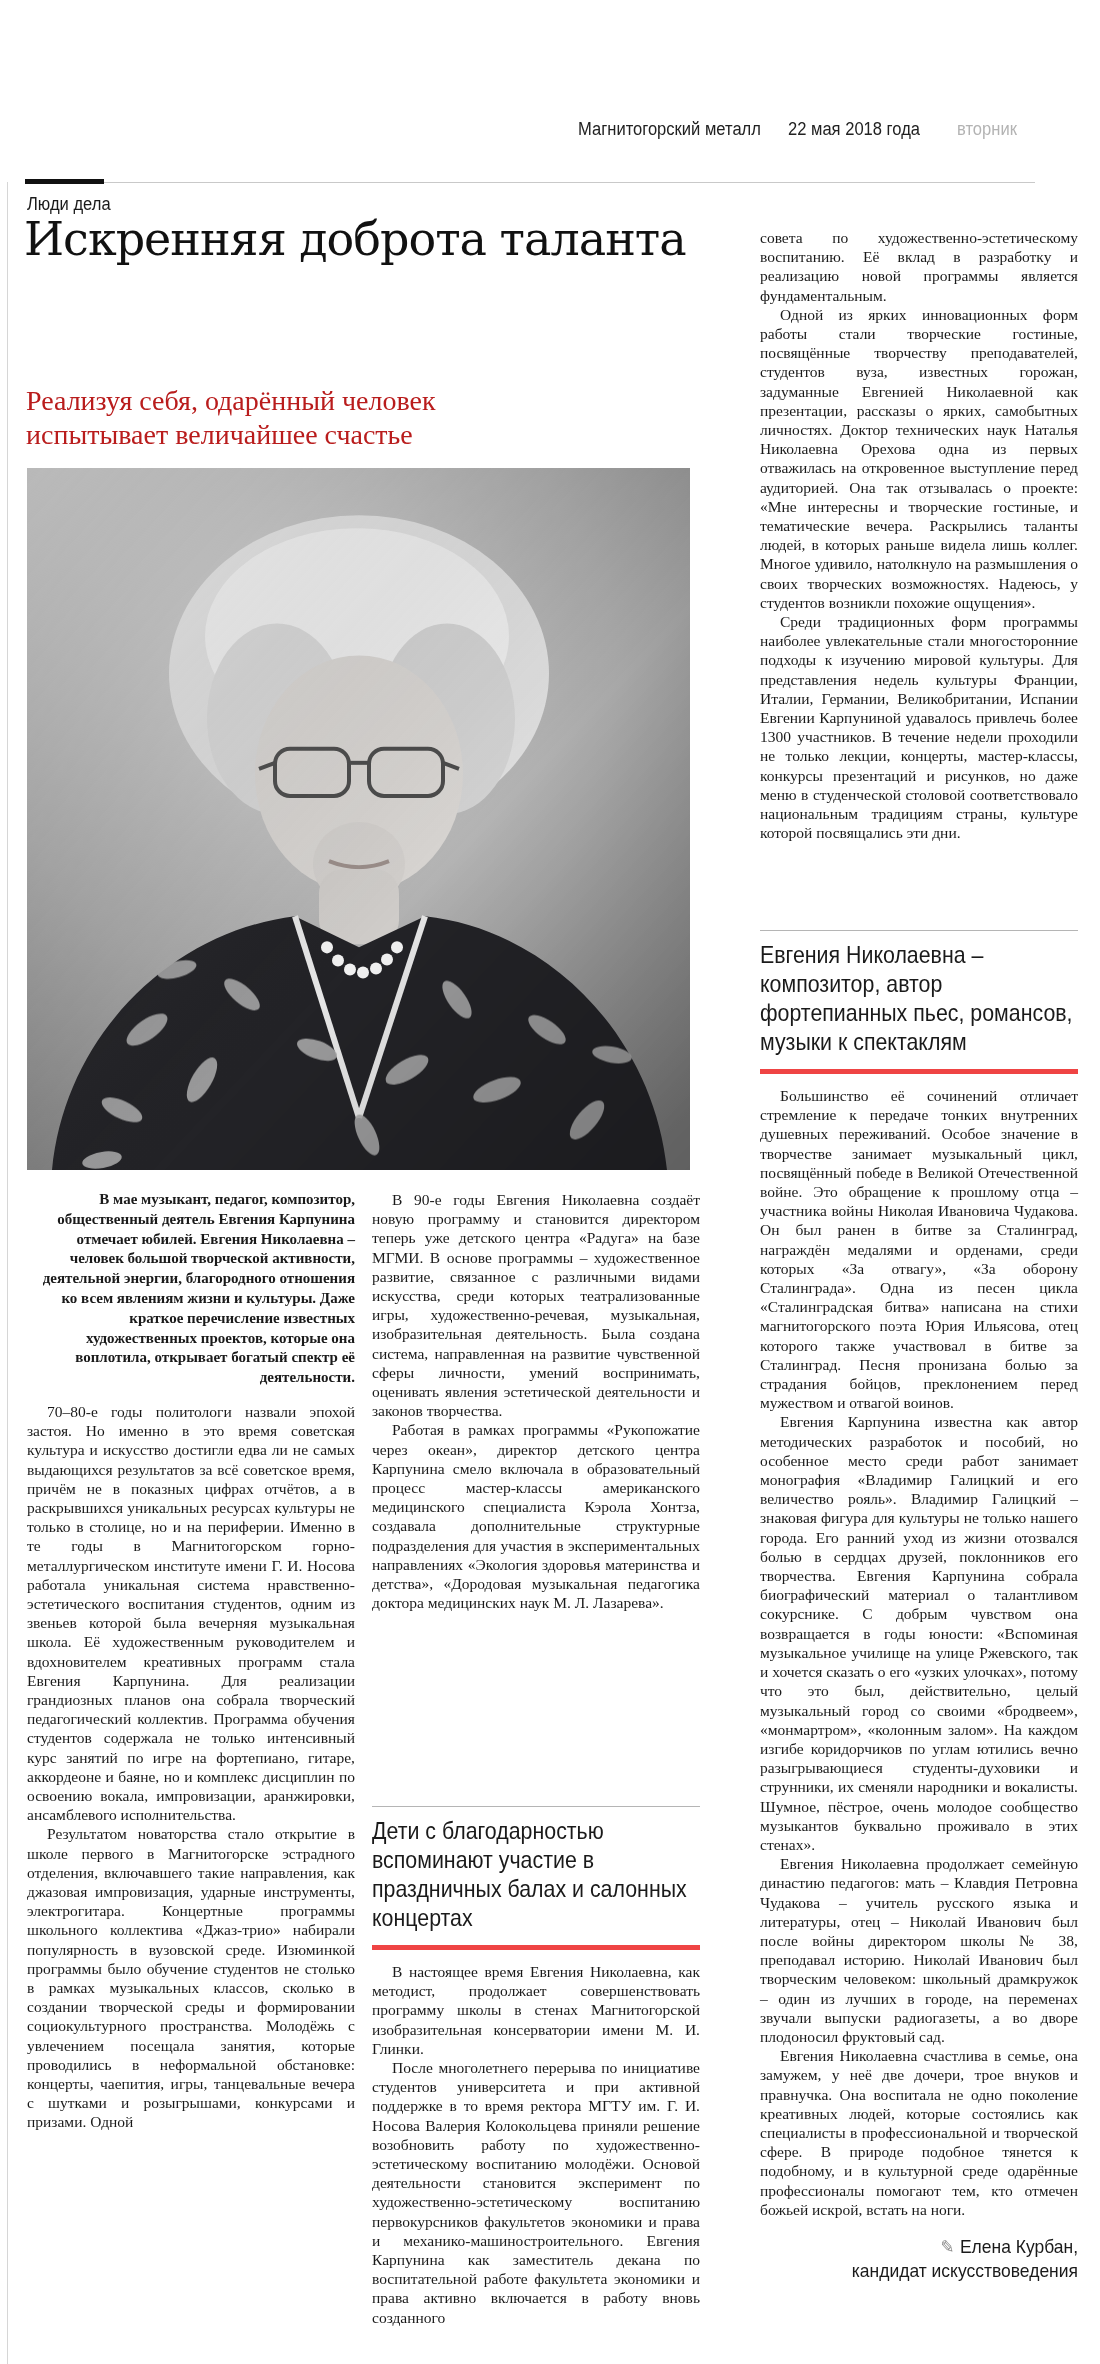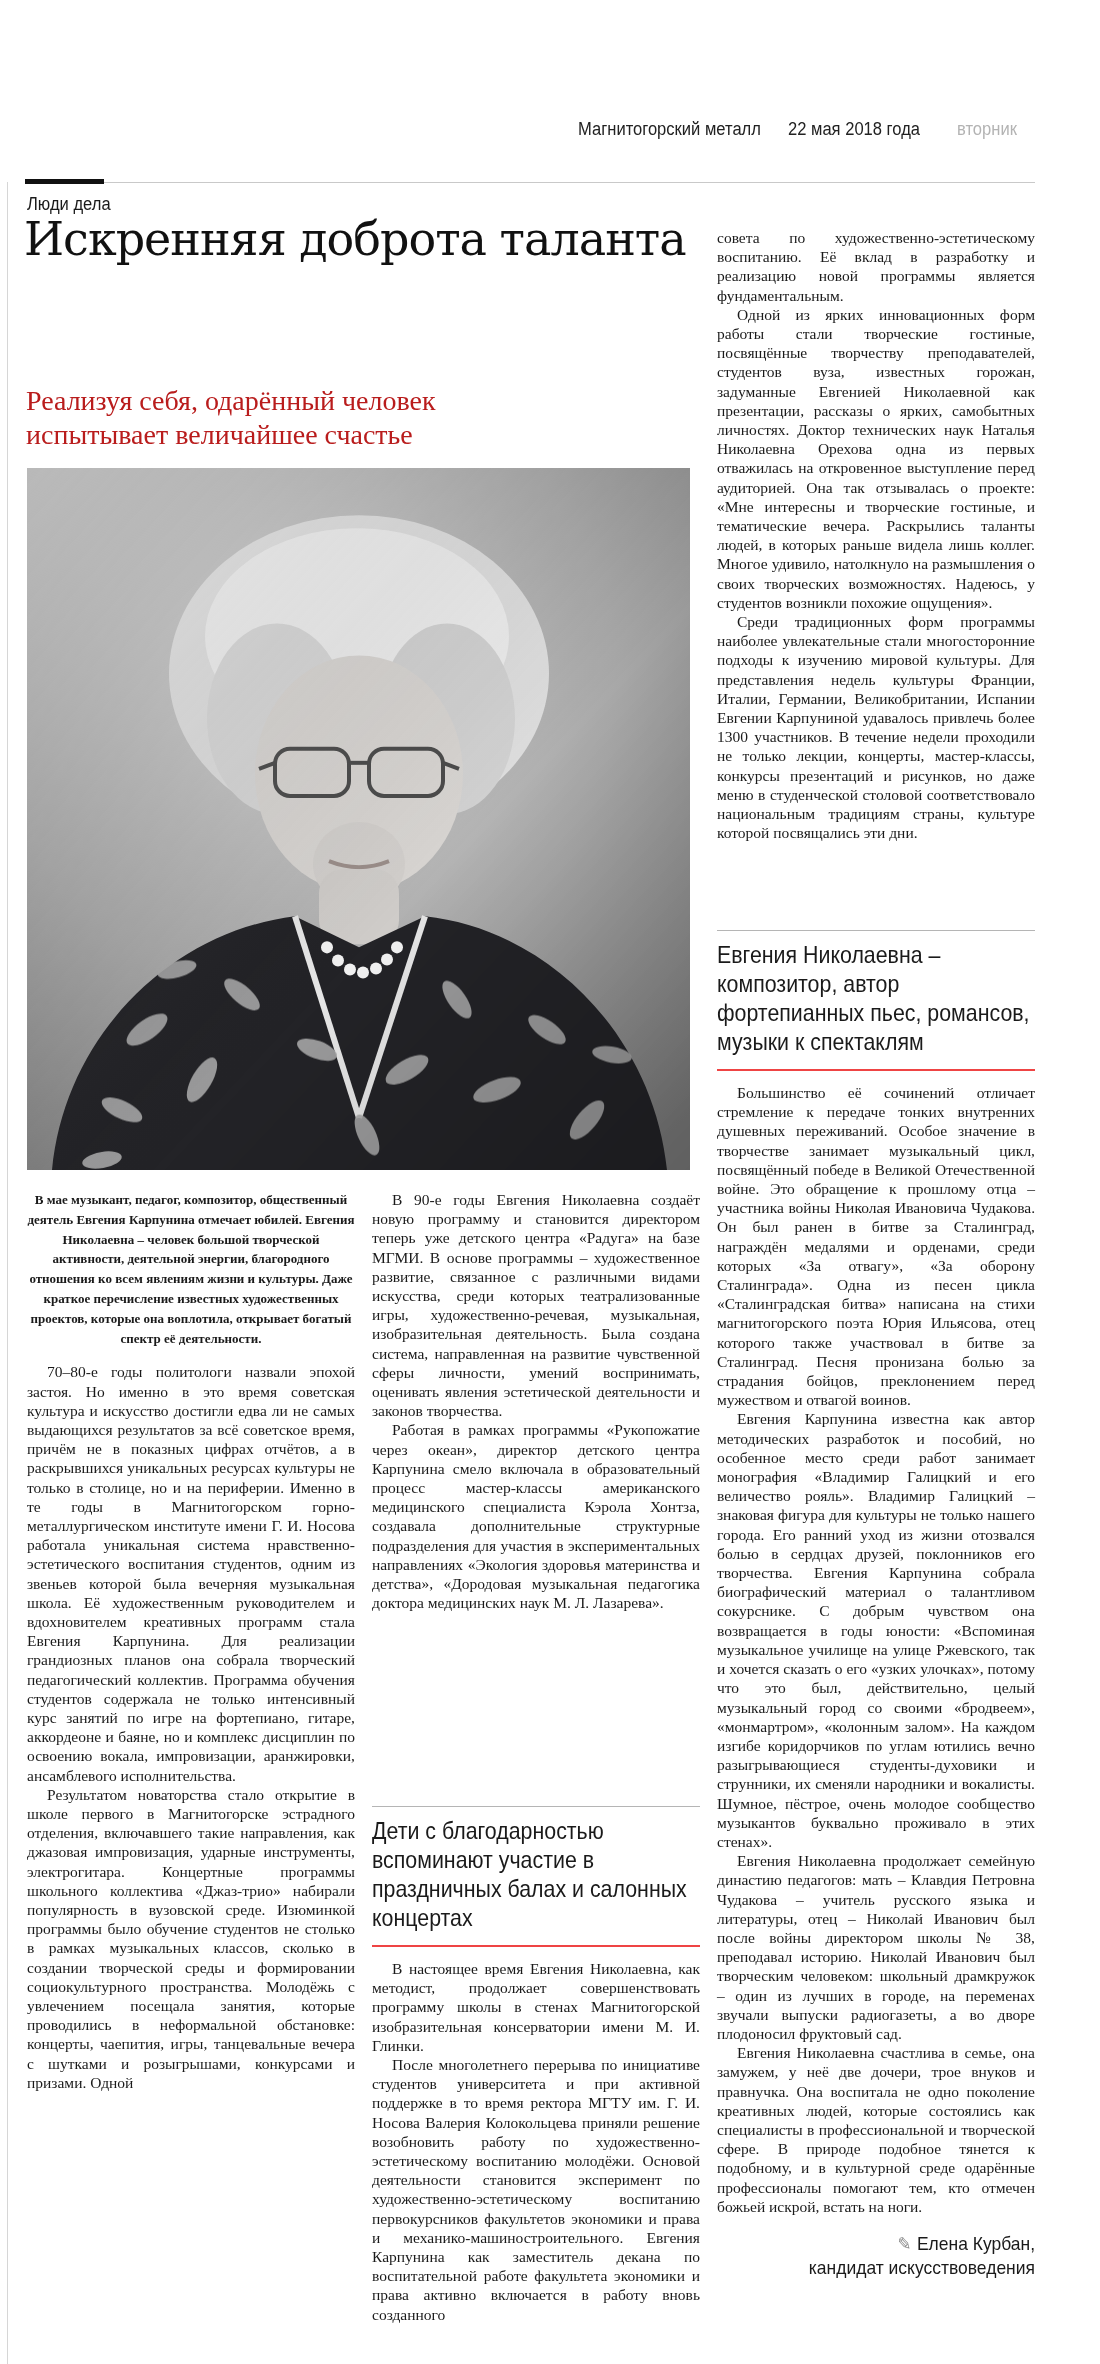--- a/index.html
+++ b/index.html
@@ -53,36 +53,36 @@
   .photo svg{display:block;width:100%;height:100%;}
   
   .col{
     position:absolute;
     font-size:15.5px;line-height:19.2px;
     text-align:justify;
     hyphens:auto;-webkit-hyphens:auto;
   }
   .col1{left:27px;top:1190px;width:328px;}
   .col2{left:372px;top:1190px;width:328px;}
-  .col3{left:717px;top:228px;width:318px;}
+  .col3{left:760px;top:228px;width:318px;}
   .col p{margin:0;}
   .para{text-indent:20px;}
   .noindent{text-indent:0;}
   .lead{
     font-weight:700;
-    font-size:13px;line-height:19.8px;
+    font-size:15px;line-height:19.8px;
     margin-bottom:14px !important;
-    text-align:center;
+    text-align:right;
   }
   .colblock-top2{min-height:608px;}
   .colblock-top3{min-height:694px;}
   
   .rule-block{
     border-top:1px solid #b5b5b5;
-    border-bottom:2px solid #ef4444;
+    border-bottom:5px solid #ef4444;
     padding:9px 0 13px;
     margin:8px 0 12px;
   }
   .condensed{
     font-family:"Liberation Sans", sans-serif;
     font-size:24px;line-height:29px;color:#1a1a1a;
     transform:scaleX(0.89);transform-origin:0 0;
     width:112%;
     text-align:left;
   }

